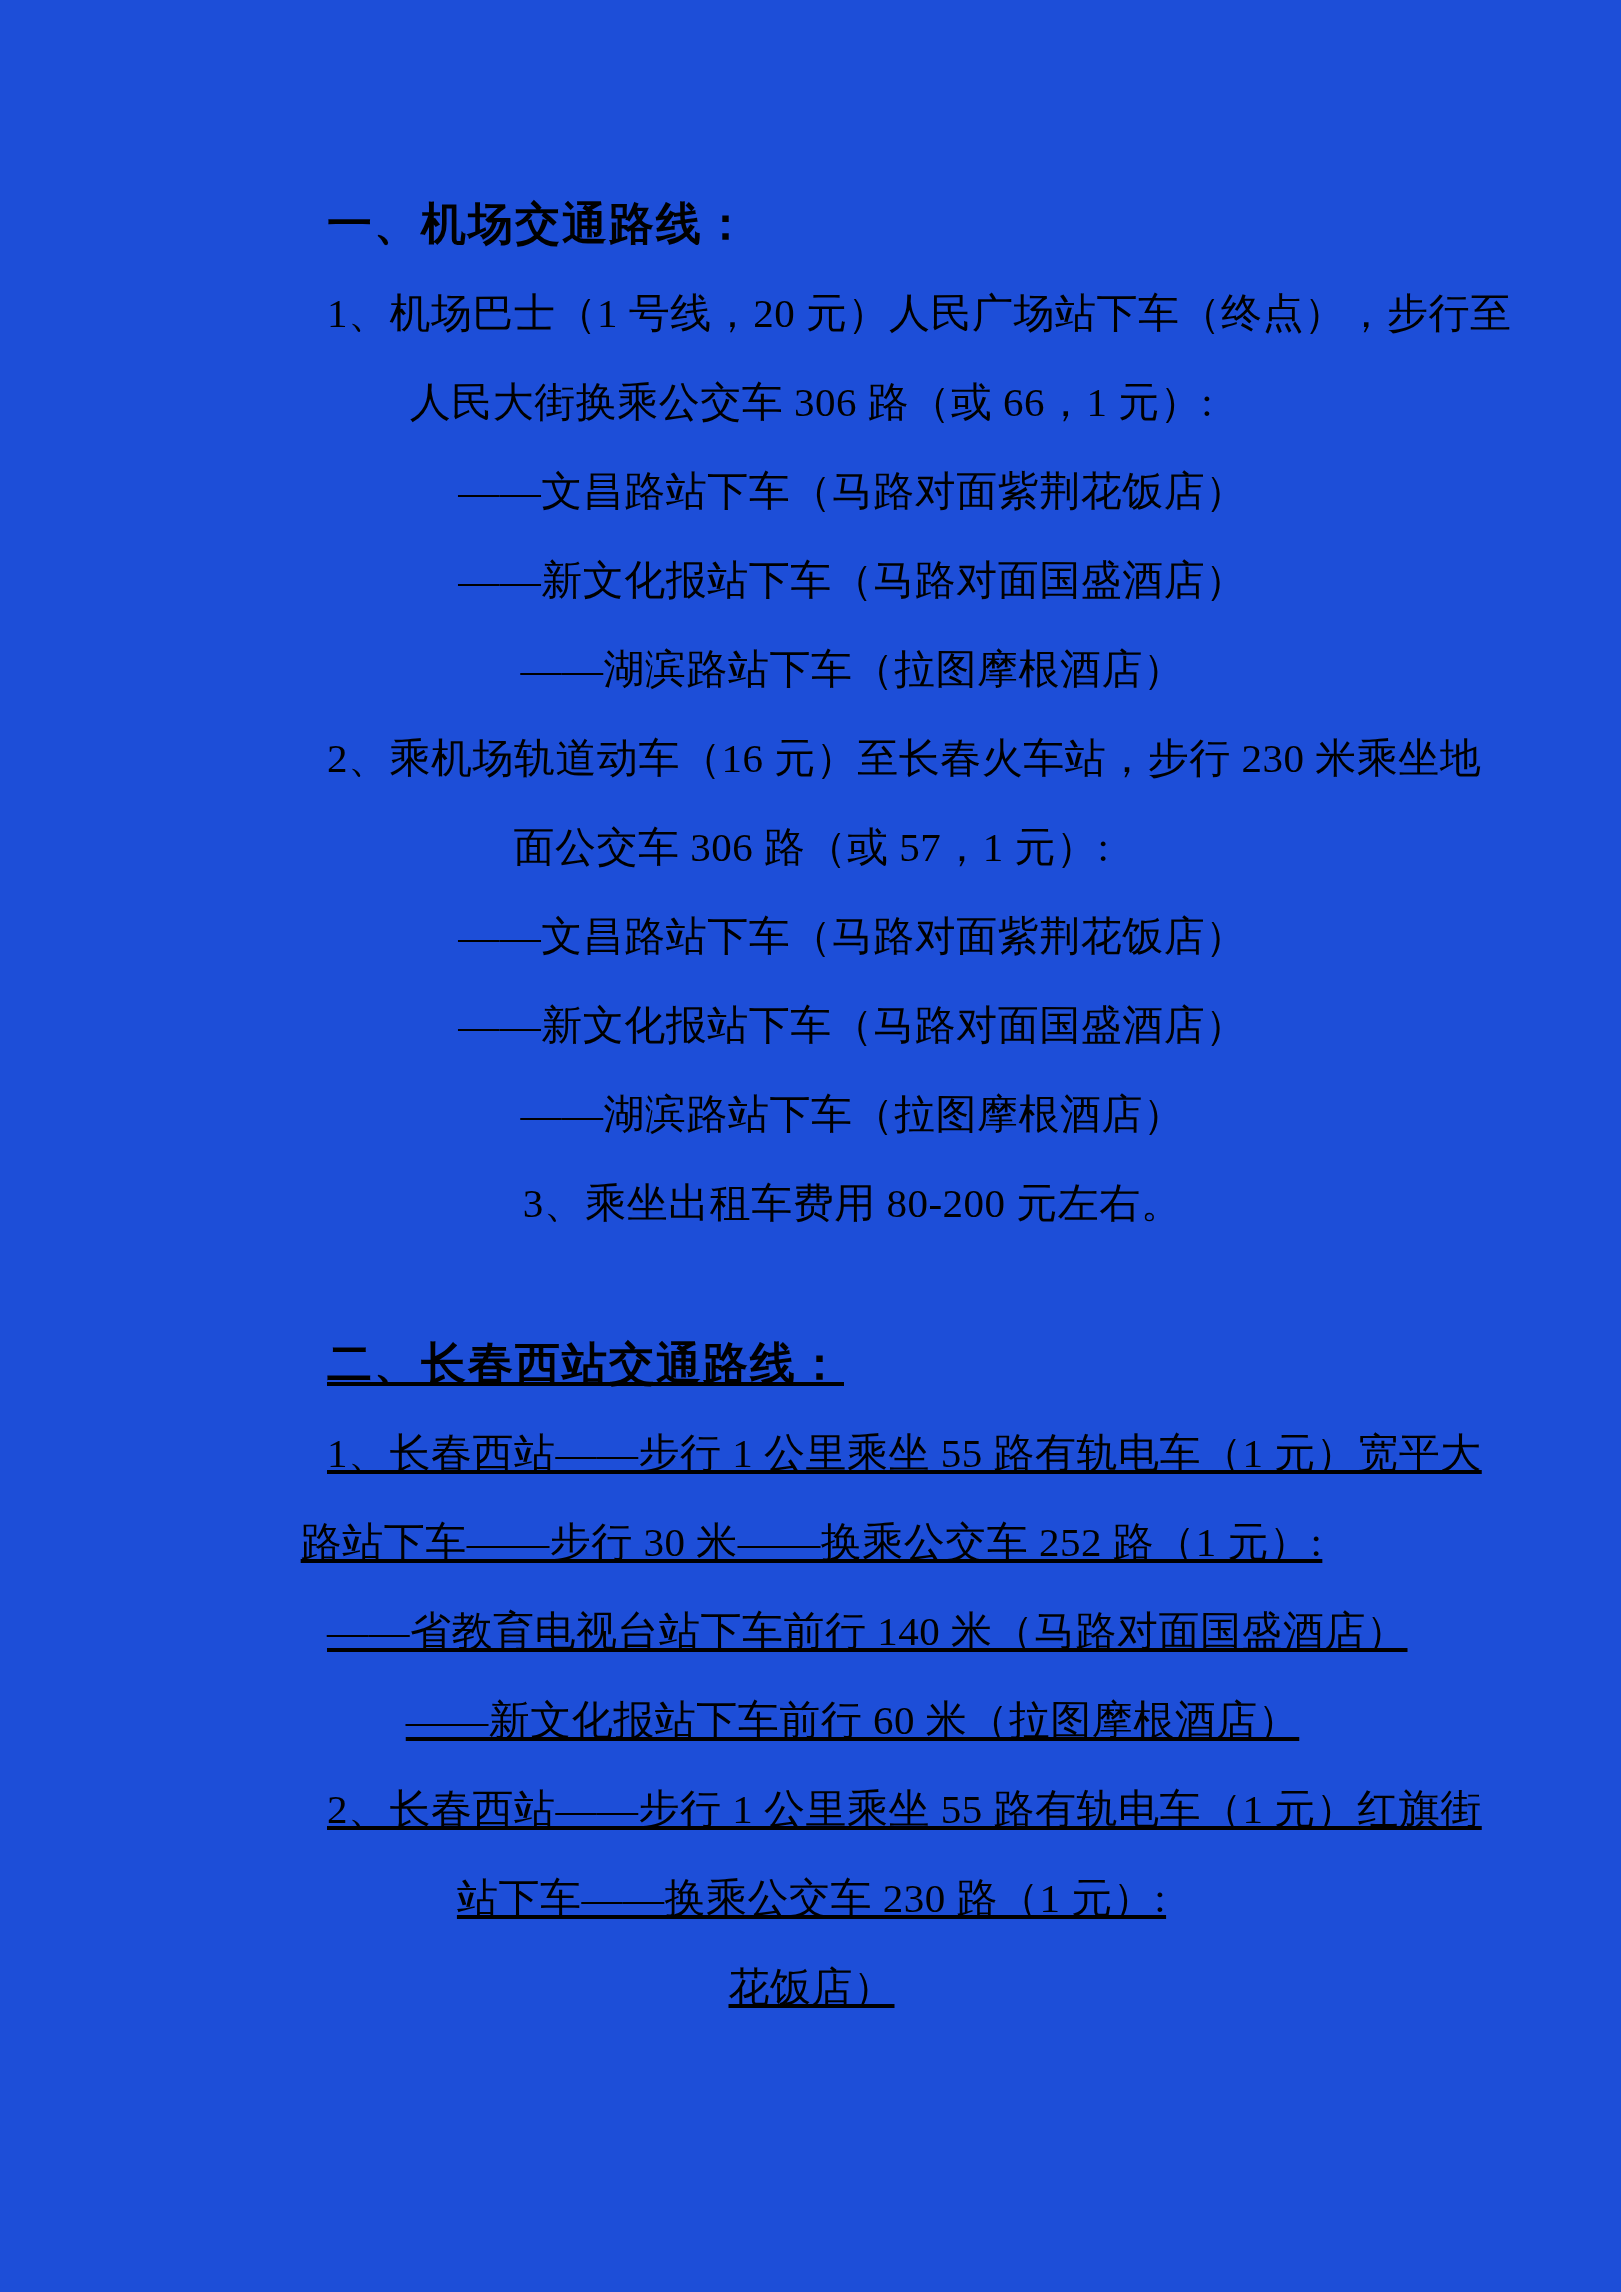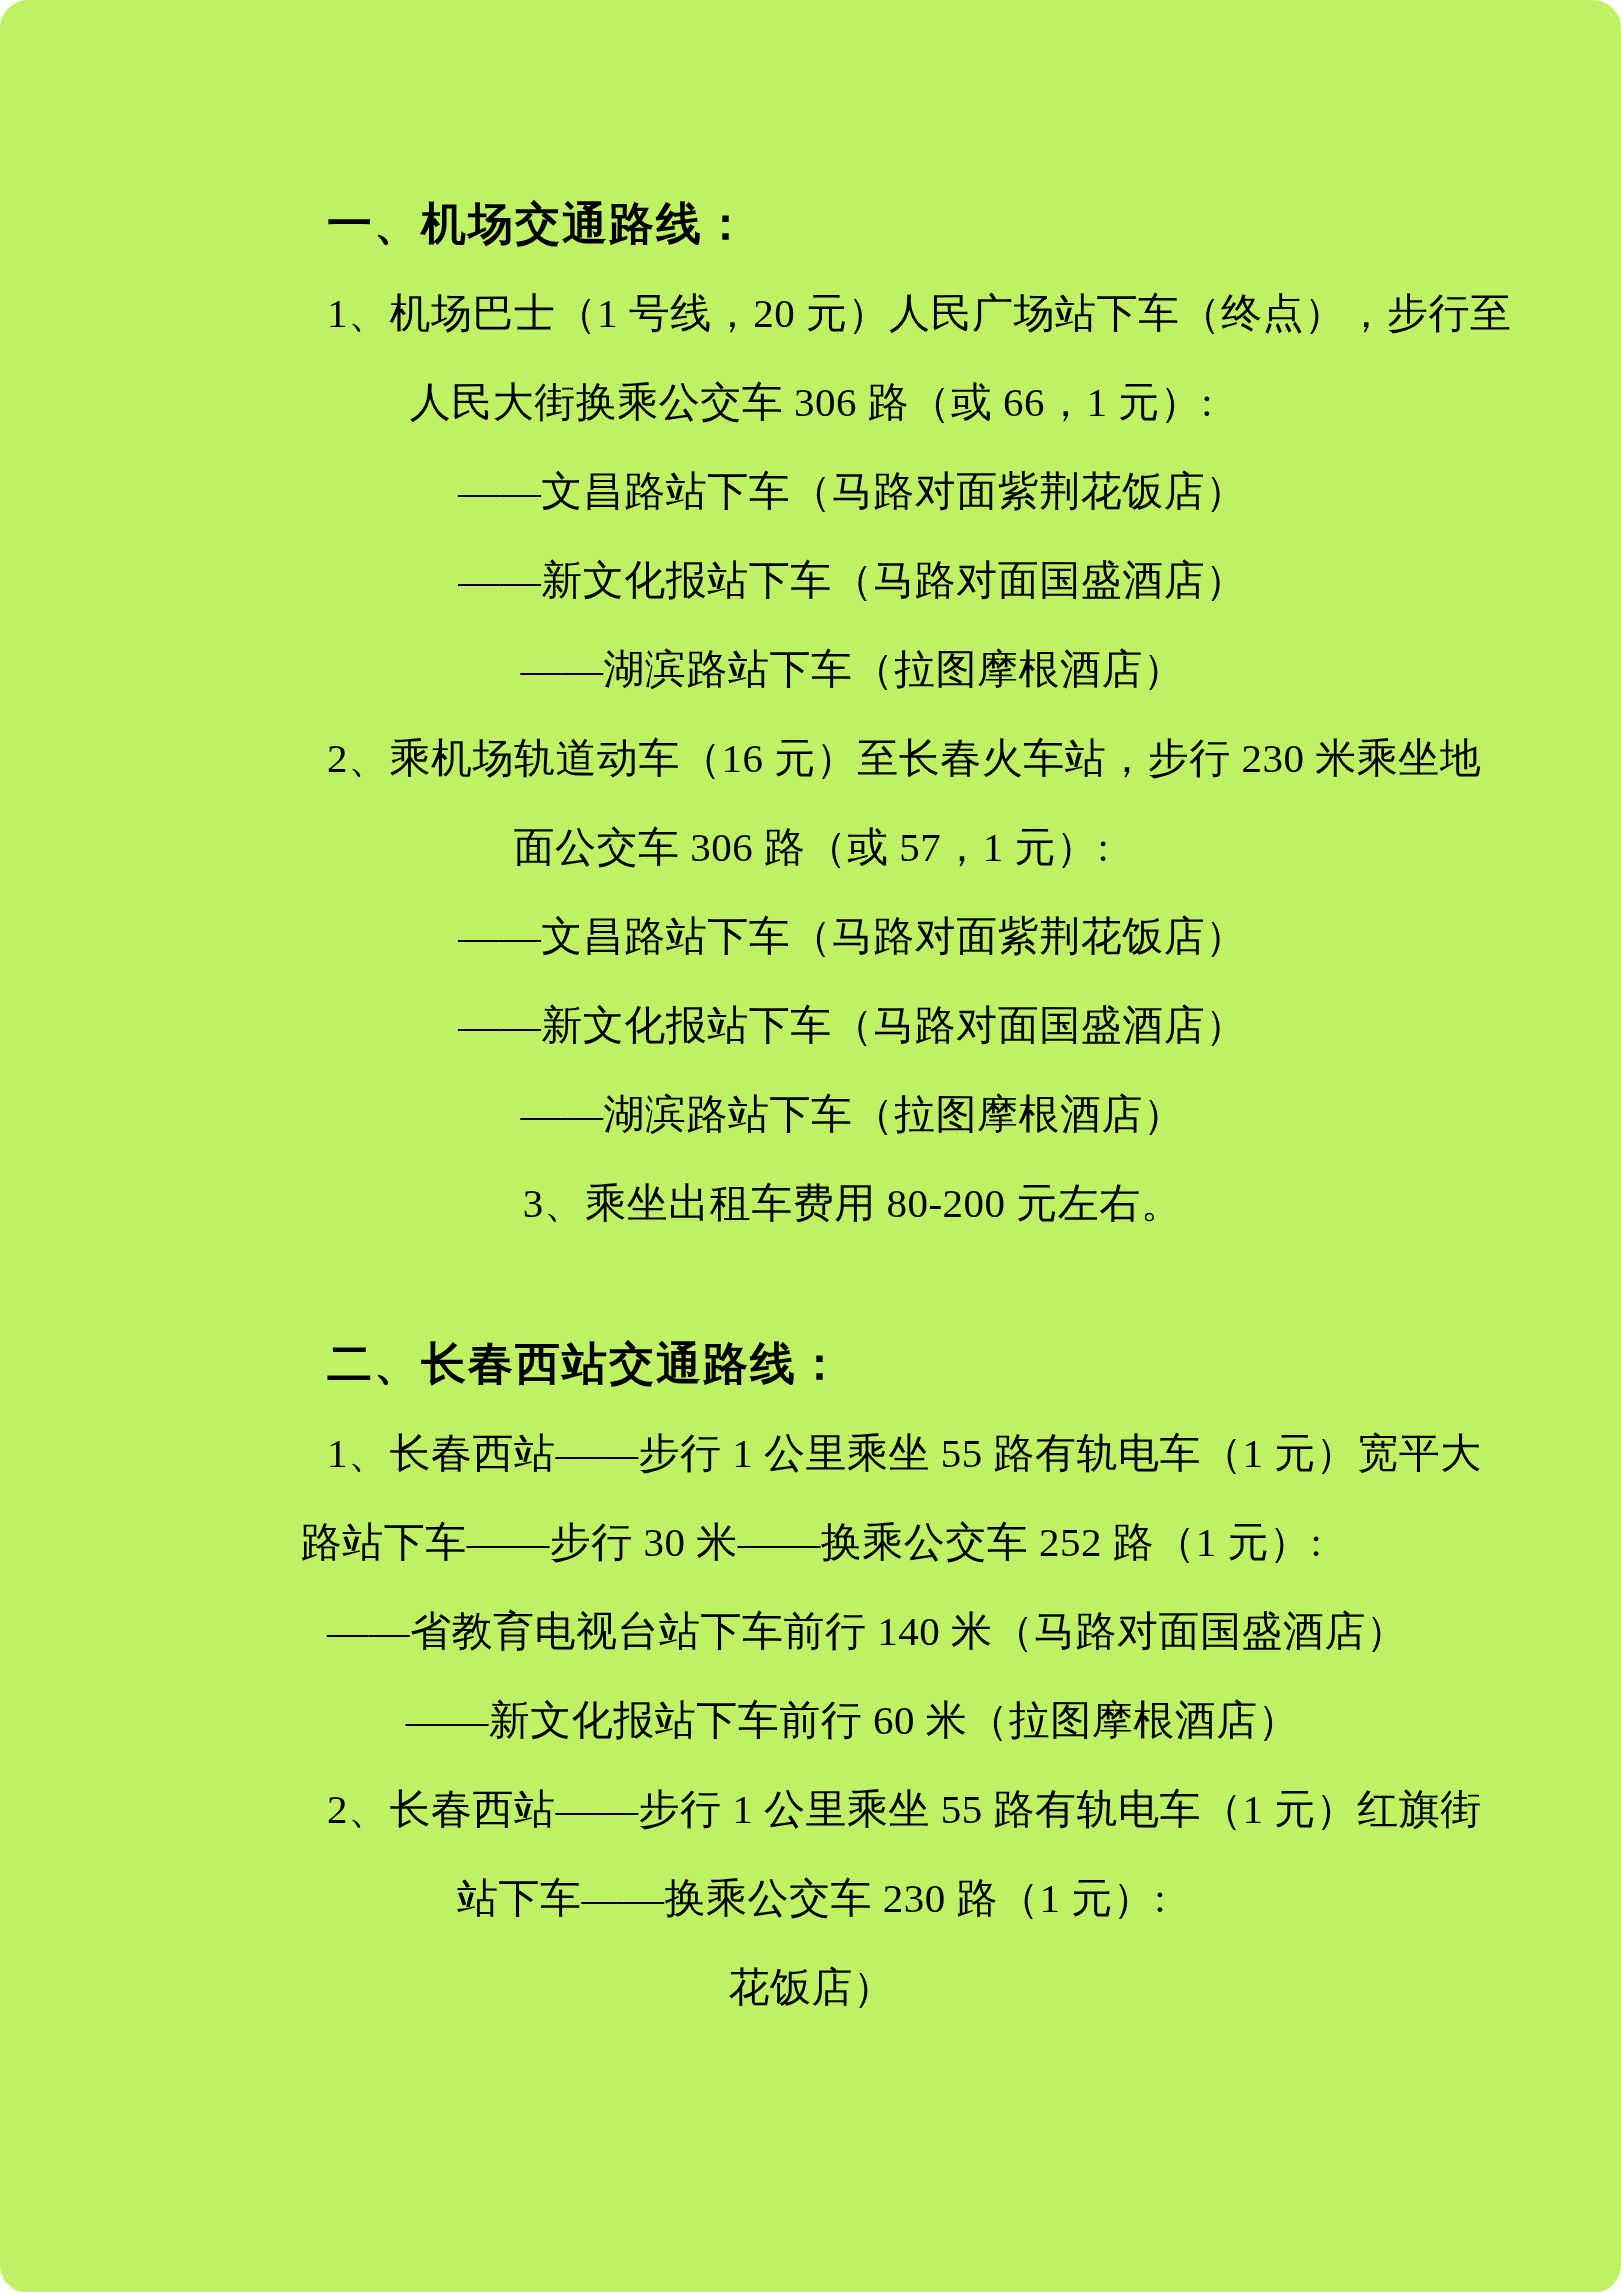--- a/index.html
+++ b/index.html
@@ -11,26 +11,25 @@
     width: 1621px;
     height: 2293px;
     color: #000000;
     font-family: "Liberation Serif", "DejaVu Serif", serif;
   }
   .page {
     box-sizing: border-box;
     width: 1621px;
     height: 2293px;
     padding: 179px 243px 0 245px;
-    background: #bef264;
+    background: #1d4ed8;
     overflow: hidden;
-    border-radius: 28px;
   }
   .section { }
-  .section + .section { margin-top: 71px; }
+  .section + .section { margin-top: 71px; text-decoration: underline; }
   .heading {
     font-family: "Liberation Sans", "DejaVu Sans", sans-serif;
     font-weight: 700;
     font-size: 45px;
     line-height: 90px;
     padding-left: 82px;
     letter-spacing: 2px;
     white-space: nowrap;
   }
   .line {

